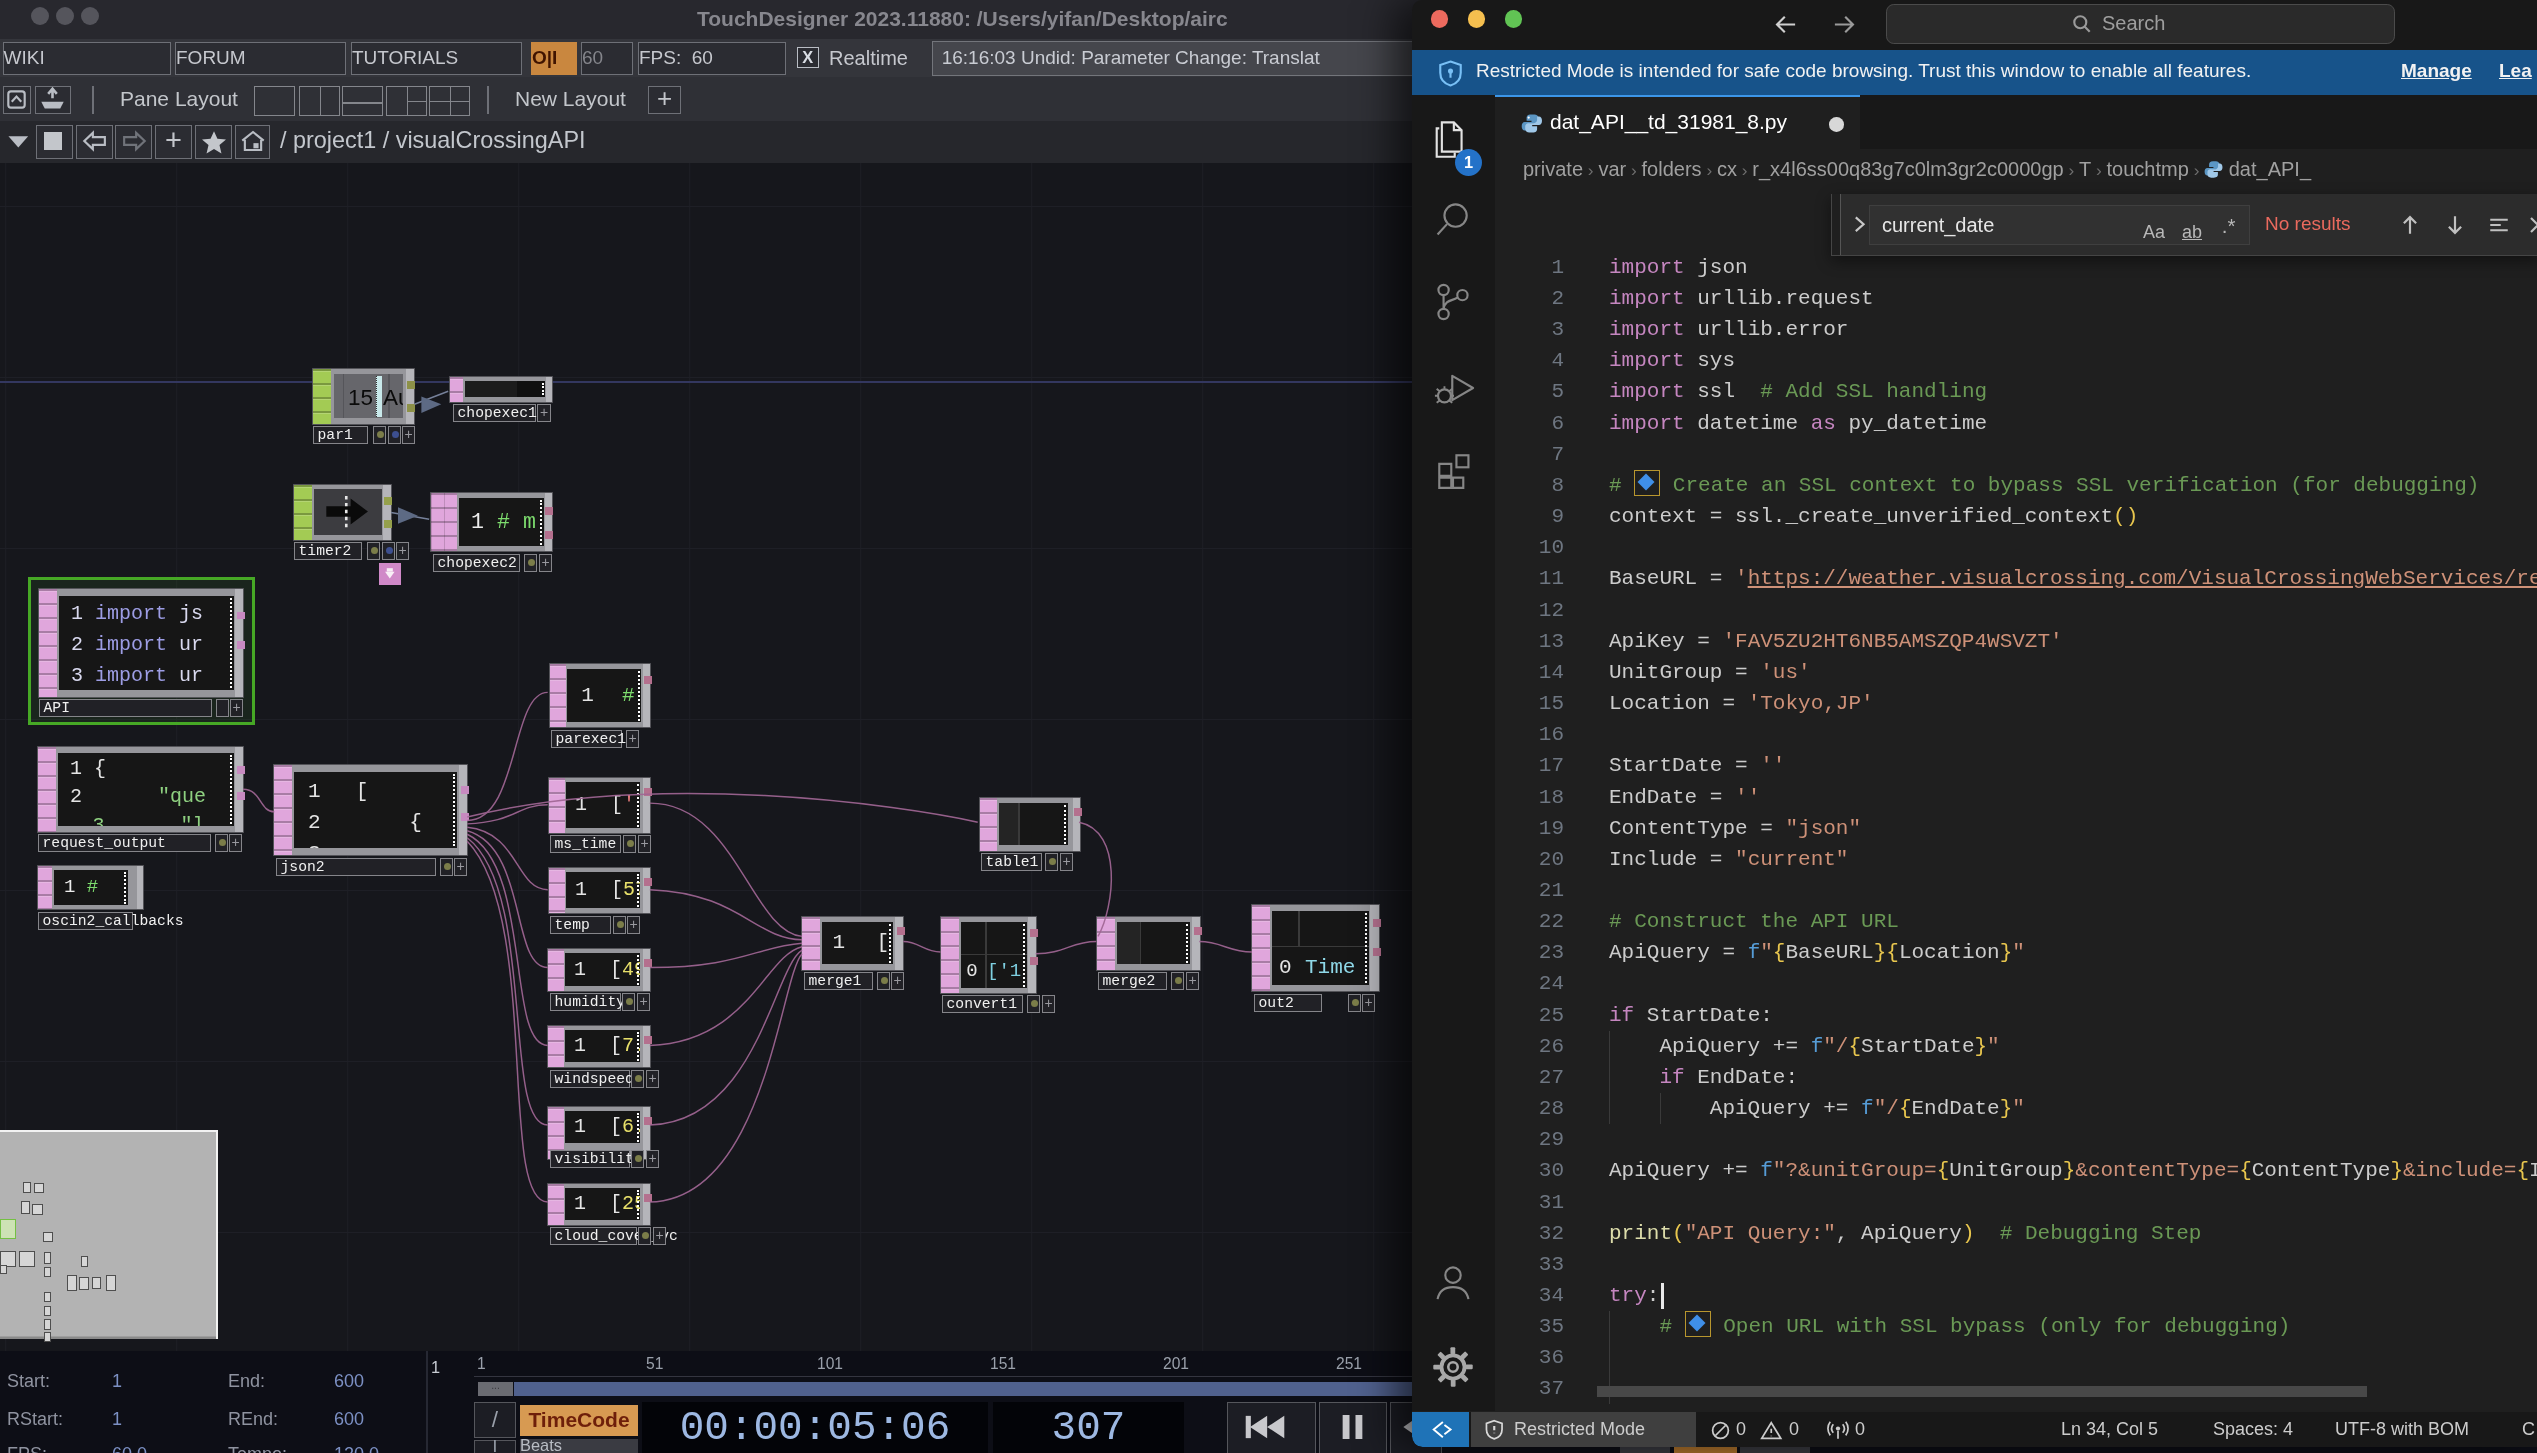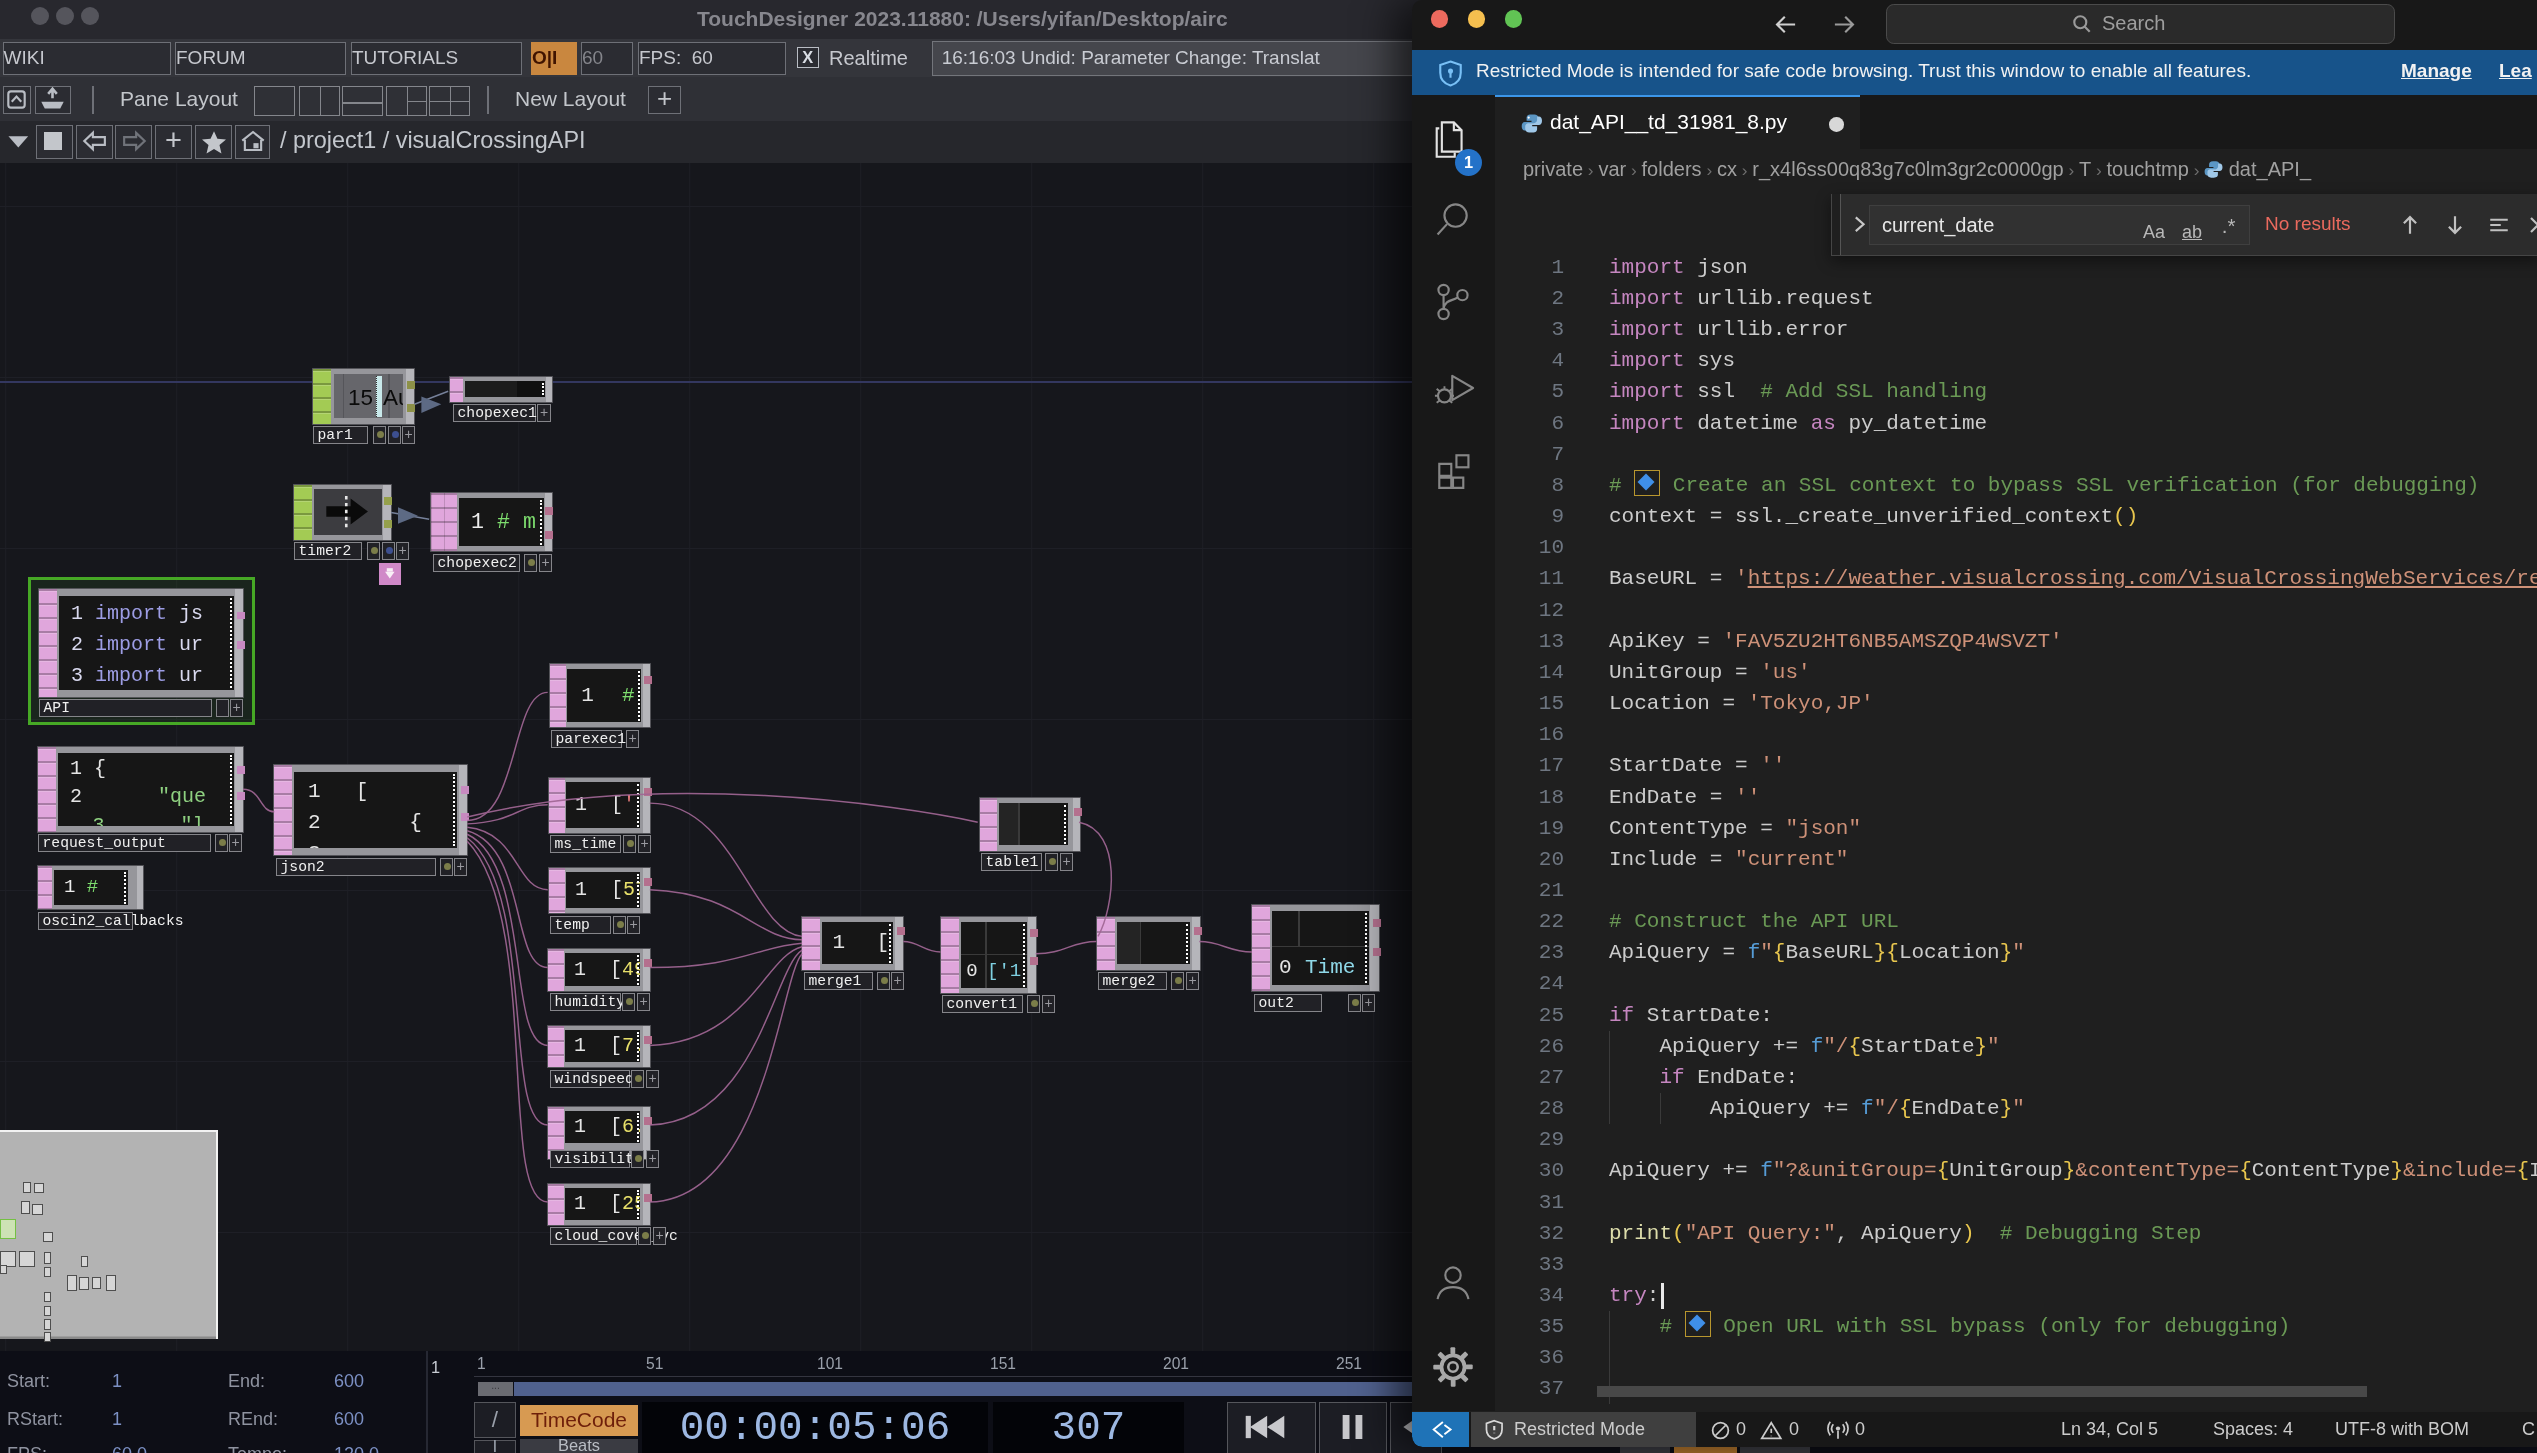--- a/index.html
+++ b/index.html
@@ -421,22 +421,22 @@
 <div class="a" style="left:646px;top:4.3px;color:#9aa0ab;font-size:15.6px">51</div>
 <div class="a" style="left:817px;top:4.3px;color:#9aa0ab;font-size:15.6px">101</div>
 <div class="a" style="left:990px;top:4.3px;color:#9aa0ab;font-size:15.6px">151</div>
 <div class="a" style="left:1163px;top:4.3px;color:#9aa0ab;font-size:15.6px">201</div>
 <div class="a" style="left:1336px;top:4.3px;color:#9aa0ab;font-size:15.6px">251</div>
 <div class="a" style="left:474px;top:1.7px;width:945px;height:24px;border-bottom:1.7px solid #343540"></div>
 <div class="a" style="left:478px;top:31px;width:35px;height:14px;background:#6a6b72;color:#3a3a40;font-size:10.4px;line-height:8.7px;text-align:center">...</div>
 <div class="a" style="left:514px;top:31px;width:905px;height:14px;background:#50618e"></div>
 <div class="cbtn" style="left:474px;top:51px;width:42px;height:36px;color:#9aa0ab;font-size:22.5px;text-align:center;line-height:33px">/</div>
 <div class="cbtn" style="left:474px;top:89px;width:42px;height:14px;color:#9aa0ab;font-size:17.3px;text-align:center;line-height:10.4px">I</div>
-<div class="a" style="left:520px;top:54px;width:118px;height:31px;background:#d79a52;color:#6e1f0a;font-weight:normal;font-size:21px;text-align:center;line-height:29px">TimeCode</div>
-<div class="a" style="left:520px;top:88px;width:118px;height:14.7px;background:#3a3b42;color:#b9bdc4;font-size:16.4px;text-align:center;line-height:13px;overflow:hidden">Beats</div>
+<div class="a" style="left:520px;top:54px;width:118px;height:31px;background:#d79a52;color:#6e1f0a;font-weight:bold;font-size:21px;text-align:center;line-height:29px">TimeCode</div>
+<div class="a" style="left:520px;top:88px;width:118px;height:14.7px;background:#3a3b42;color:#b9bdc4;font-size:16.4px;text-align:left;line-height:13px;overflow:hidden">Beats</div>
 <div class="blk" style="left:642px;top:51px;width:346px;height:52px;font-size:41px;line-height:52px">00:00:05:06</div>
 <div class="blk" style="left:993px;top:51px;width:191px;height:52px;font-size:41px;line-height:52px">307</div>
 <div class="cbtn" style="left:1227px;top:51px;width:89px;height:52px"><svg width="86" height="48" viewBox="0 0 99 56">
         <path d="M45 28L65 15v26zM25 28L45 15v26z" fill="#c8c8cc"></path>
         <rect x="20" y="15" width="6" height="26" fill="#c8c8cc"></rect>
       </svg></div>
 <div class="cbtn" style="left:1319px;top:51px;width:68px;height:52px"><svg width="65" height="48" viewBox="0 0 75 56">
         <rect x="26" y="14" width="8" height="28" fill="#c8c8cc"></rect>
         <rect x="41" y="14" width="8" height="28" fill="#c8c8cc"></rect>
       </svg></div>

